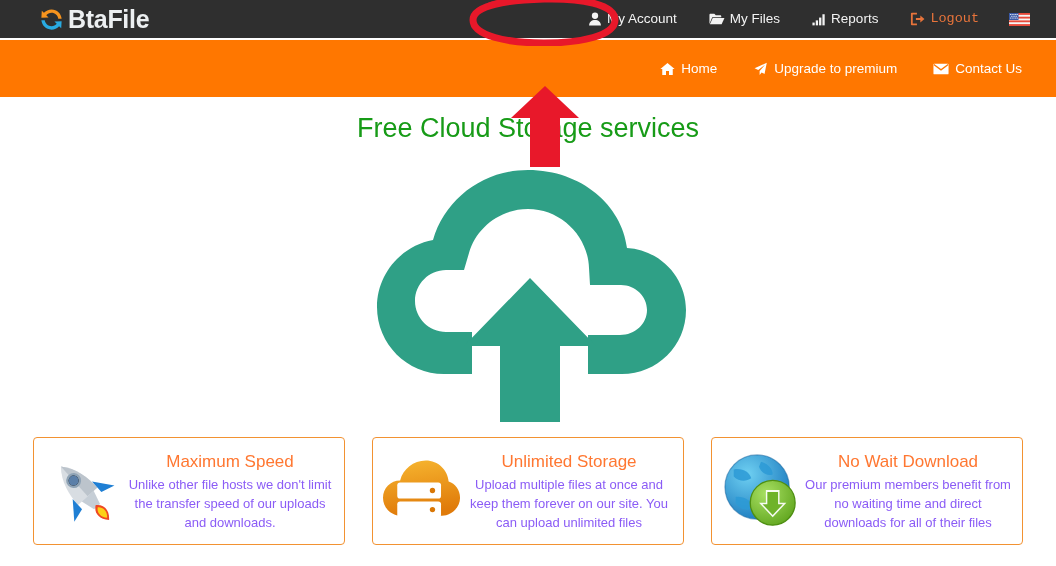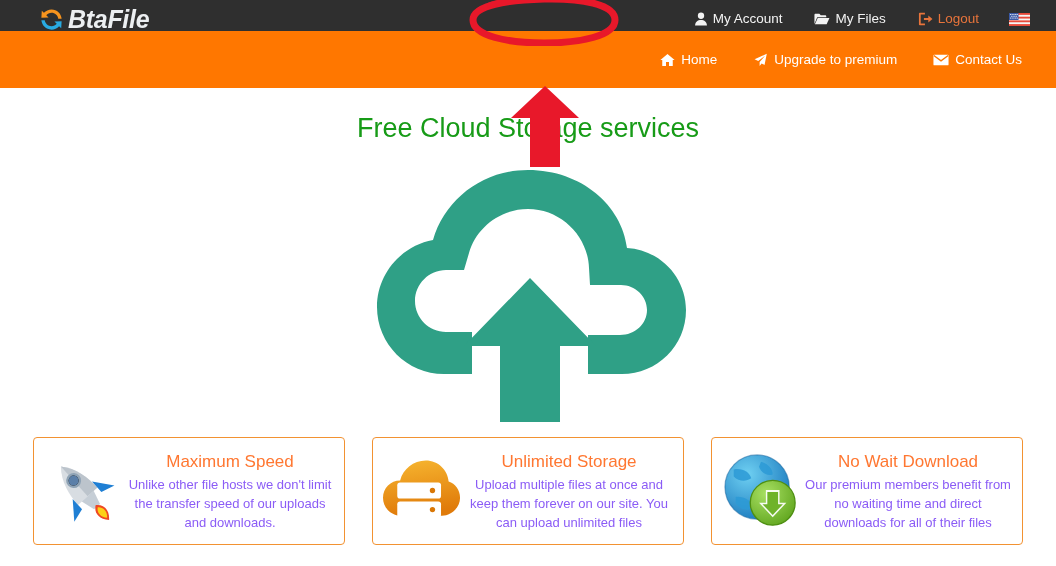--- a/index.html
+++ b/index.html
@@ -25,21 +25,20 @@
   .brand {
     position: absolute; left: 38px; top: 2px;
     display: flex; align-items: center; gap: 3px;
     height: 34px;
   }
   .brand-mark { width: 27px; height: 27px; display: block; }
   .brand-text {
     color: #eceff1;
     font-size: 25px;
     font-weight: bold;
-    font-style: italic;
     letter-spacing: -0.3px;
     line-height: 1;
     white-space: nowrap;
   }
 
   .topnav {
     position: absolute; right: 0; top: 0;
     height: 38px;
     display: flex; align-items: center;
     gap: 8px;
@@ -49,27 +48,27 @@
     display: flex; align-items: center; gap: 5px;
     color: #f3f3f3;
     font-size: 13.5px;
     text-decoration: none;
     white-space: nowrap;
     padding: 0 12px;
     height: 38px;
     line-height: 38px;
     cursor: pointer;
   }
-  .topnav-item.logout { color: #e8743b; }
+  .topnav-item.logout { color: #e8743b; font-family: Liberation Mono, monospace; }
   .topnav-item svg { display: block; }
   .flag-item { padding: 0 10px; display: flex; align-items: center; height: 38px; }
 
   
   .orangebar {
-    position: absolute; left: 0; top: 31px;
+    position: absolute; left: 0; top: 40px;
     width: 1056px; height: 57px;
     background: #ff7700;
   }
   .orangenav {
     position: absolute; right: 16px; top: 0;
     height: 57px;
     display: flex; align-items: center;
   }
   .orangenav-item {
     display: flex; align-items: center; gap: 6px;
@@ -167,20 +166,29 @@
 
 
       <a class="topnav-item">
         <svg width="16" height="14" viewBox="0 0 18 14">
           <path d="M0.5 2.2 C0.5 1.5 1 1 1.7 1 L6 1 L7.6 2.8 L12.6 2.8 C13.3 2.8 13.8 3.3 13.8 4 L13.8 5 L3.6 5 L0.5 12.5 Z" fill="#f3f3f3"></path>
           <path d="M4.2 5.8 L17.4 5.8 L14.2 13 L1 13 Z" fill="#f3f3f3"></path>
         </svg>
         <span>My Files</span>
       </a>
 
+      <a class="topnav-item">
+        <svg width="14" height="13" viewBox="0 0 16 14">
+          <rect x="0.5" y="10.5" width="2.6" height="3.2" fill="#f3f3f3"></rect>
+          <rect x="4.3" y="8" width="2.6" height="5.7" fill="#f3f3f3"></rect>
+          <rect x="8.1" y="4.8" width="2.6" height="8.9" fill="#f3f3f3"></rect>
+          <rect x="11.9" y="1" width="2.6" height="12.7" fill="#f3f3f3"></rect>
+        </svg>
+        <span>Reports</span>
+      </a>
 
       <a class="topnav-item logout">
         <svg width="15" height="14" viewBox="0 0 16 14">
           <path d="M1 1.2 C1 0.7 1.4 0.3 1.9 0.3 L7.4 0.3 L7.4 2.2 L2.9 2.2 L2.9 11.8 L7.4 11.8 L7.4 13.7 L1.9 13.7 C1.4 13.7 1 13.3 1 12.8 Z" fill="#e8743b"></path>
           <path d="M11 3.2 L15.4 7 L11 10.8 L11 8.1 L6.3 8.1 L6.3 5.9 L11 5.9 Z" fill="#e8743b"></path>
         </svg>
         <span>Logout</span>
       </a>
 
       <a class="flag-item">

